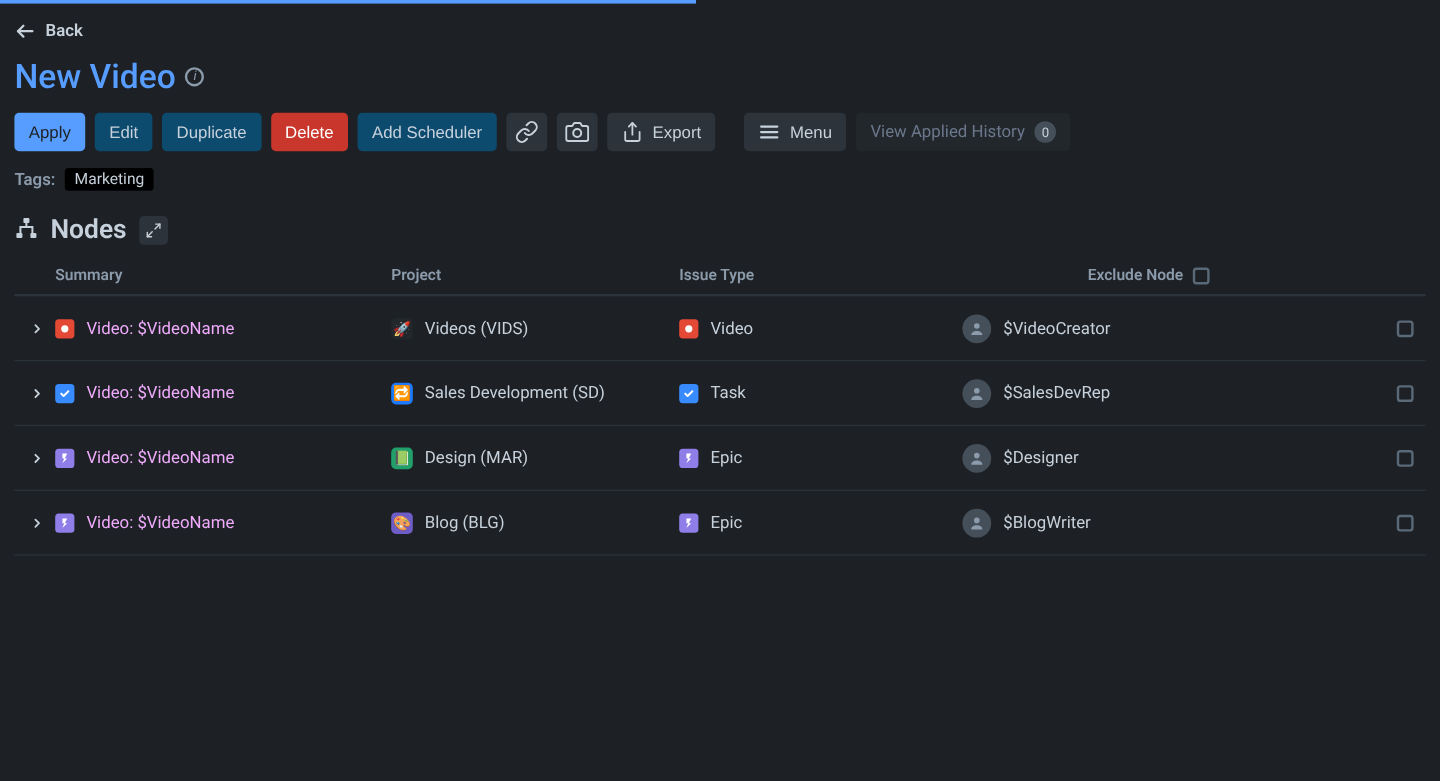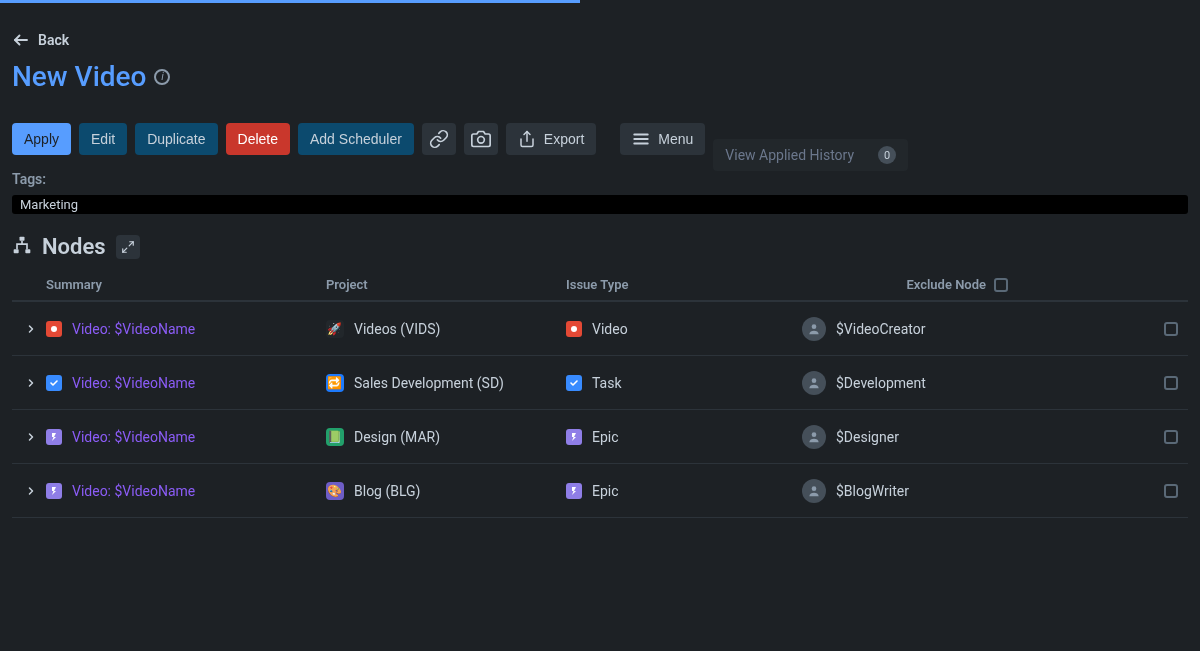--- a/index.html
+++ b/index.html
@@ -16,21 +16,21 @@
   }
   .top-progress .bar {
     position: absolute; top: 0; left: 0; height: 3px; background: #579dff; width: 48.3%;
   }
 
   .page { padding: 0 12px; }
 
   .back-link {
     display: inline-flex; align-items: center; gap: 8px;
     color: #c7d1db; font-weight: 600; font-size: 14px;
-    margin-top: 28px; cursor: pointer;
+    margin-top: 14px; cursor: pointer;
   }
   .back-link svg { width: 18px; height: 18px; }
 
   .title-row {
     display: flex; align-items: center; gap: 8px;
     margin-top: 8px;
   }
   .title {
     color: #579dff; font-size: 28px; font-weight: 500;
   }
@@ -53,36 +53,36 @@
     cursor: pointer;
   }
   .btn-primary { background: #579dff; color: #1d2125; }
   .btn-default { background: #0c4a6e; color: #c7d1db; }
   .btn-danger  { background: #c9372c; color: #ffffff; }
   .btn-icon    { background: #2c333a; color: #c7d1db; width: 34px; padding: 0; }
   .btn-icon svg { width: 20px; height: 20px; }
   .btn-export { background: #2c333a; color: #c7d1db; gap: 8px; }
   .btn-menu   { background: #2c333a; color: #c7d1db; gap: 8px; }
   .history {
-    display: inline-flex; align-items: center; gap: 24px;
+    display: inline-flex; align-items: center; gap: 8px;
     background: #22272b; color: #6b778c;
-    height: 32px; padding: 0 12px; border-radius: 4px; margin-top: 32px;
+    height: 32px; padding: 0 12px; border-radius: 4px;
   }
   .history .count {
     background: #454f59; color: #c7d1db;
     border-radius: 999px; font-size: 11px;
     min-width: 18px; height: 18px;
     display: inline-flex; align-items: center; justify-content: center;
     padding: 0 6px;
   }
   .toolbar .sep { width: 8px; }
 
   .tags-row {
-    display: flex; gap: 8px;
-    font-size: 14px; flex-direction: column;
+    display: flex; align-items: center; gap: 8px;
+    margin-top: 14px; font-size: 14px;
   }
   .tags-row .label { color: #8c9bab; font-weight: 600; }
   .tag-chip {
     background: #000000; color: #c7d1db;
     padding: 2px 8px; border-radius: 3px; font-size: 13px;
   }
 
   .section-header {
     display: flex; align-items: center; gap: 10px;
     margin-top: 20px;
@@ -124,21 +124,21 @@
   .chevron {
     color: #c7d1db; cursor: pointer;
     display: inline-flex; align-items: center; justify-content: center;
     width: 18px; height: 18px;
   }
   .chevron svg { width: 12px; height: 12px; }
 
   .summary-cell {
     display: flex; align-items: center; gap: 10px; padding-right: 8px;
   }
-  .summary-cell .link { color: #8b5cf6; cursor: pointer; }
+  .summary-cell .link { color: #f0abfc; cursor: pointer; }
 
   .type-icon {
     width: 16px; height: 16px; border-radius: 3px;
     display: inline-flex; align-items: center; justify-content: center;
     flex-shrink: 0;
   }
   .type-icon.video { background: #e34935; }
   .type-icon.task  { background: #388bff; }
   .type-icon.epic  { background: #8f7ee7; }
   .type-icon svg { width: 10px; height: 10px; fill: #fff; }
@@ -351,21 +351,21 @@
             </span>
       <span>Task</span>
     </div>
     <div class="assignee-cell">
       <span class="avatar">
               <svg viewBox="0 0 24 24">
                 <circle cx="12" cy="8" r="4"></circle>
                 <path d="M4 21c0-4 4-6 8-6s8 2 8 6"></path>
               </svg>
             </span>
-      <span>$Development</span>
+      <span>$SalesDevRep</span>
     </div>
     <div></div>
     <div class="exclude-cell">
       <input type="checkbox" class="cb" style="">
     </div>
   </div>
         <div class="data-row">
     <span class="chevron">
             <svg viewBox="0 0 24 24" fill="none" stroke="currentColor" stroke-width="3" stroke-linecap="round" stroke-linejoin="round">
               <polyline points="9 6 15 12 9 18"></polyline>

